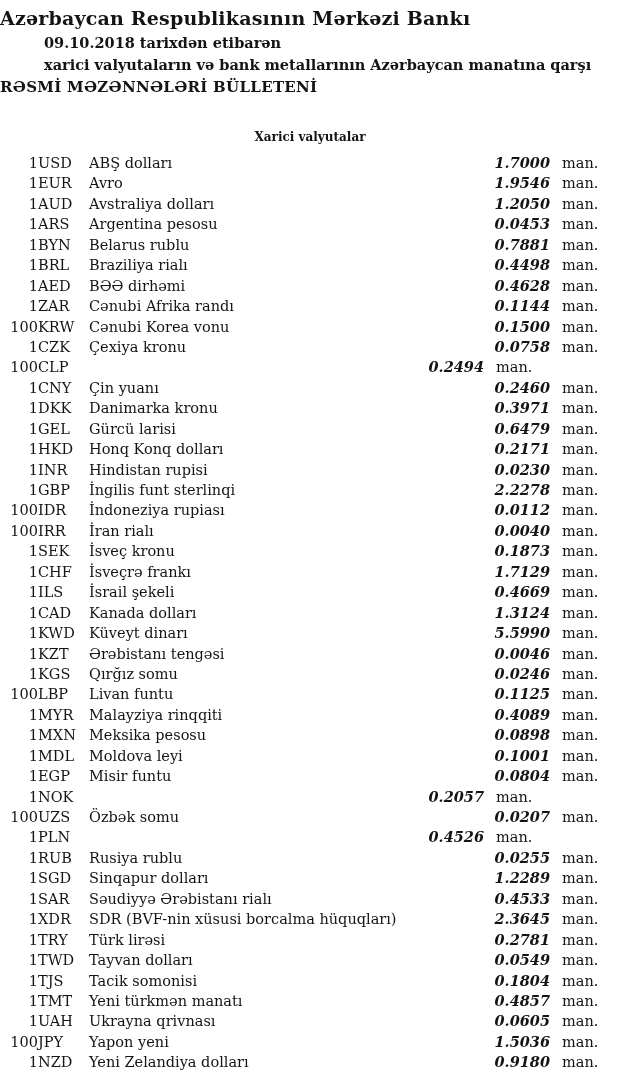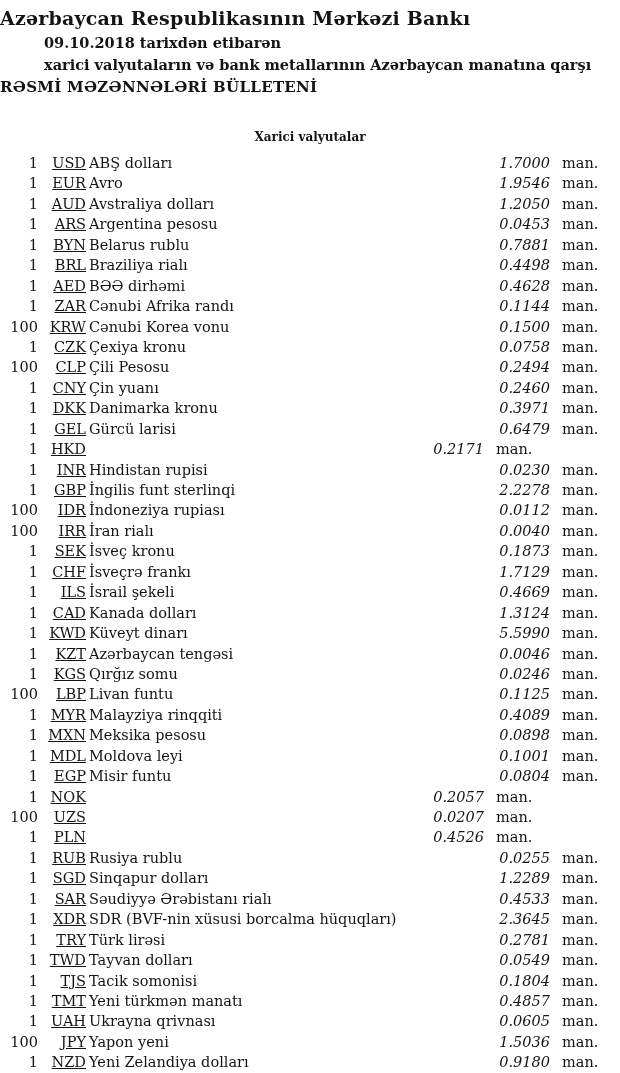--- a/index.html
+++ b/index.html
@@ -45,23 +45,23 @@
   .rate-row {
     display: grid;
     grid-template-columns: 38px 48px 1fr 66px 52px;
     height: 20.45px;
     align-items: baseline;
     font-size: 14.5px;
     line-height: 20.45px;
     white-space: nowrap;
   }
   .col-qty  { text-align: right; }
-  .col-code { text-align: right; text-decoration: underline; }
+  .col-code { text-align: left; }
   .col-name { padding-left: 3px; overflow: hidden; }
-  .col-rate { text-align: right; font-weight: normal; font-style: italic; }
+  .col-rate { text-align: right; font-weight: bold; font-style: italic; }
   .col-unit { padding-left: 12px; }
 </style>
 </head>
 <body>
 
 <div class="page">
 
   <div class="doc-header">
     <div class="bank-title">Azərbaycan Respublikasının Mərkəzi Bankı</div>
     <div class="date-line">09.10.2018 tarixdən etibarən</div>
@@ -149,21 +149,20 @@
         <span class="col-qty">1</span>
         <span class="col-code">CZK</span>
         <span class="col-name">Çexiya kronu</span>
         <span class="col-rate">0.0758</span>
         <span class="col-unit">man.</span>
       </div>
 
       <div class="rate-row">
         <span class="col-qty">100</span>
         <span class="col-code">CLP</span>
-        <span class="col-name">Çili Pesosu</span>
         <span class="col-rate">0.2494</span>
         <span class="col-unit">man.</span>
       </div>
 
       <div class="rate-row">
         <span class="col-qty">1</span>
         <span class="col-code">CNY</span>
         <span class="col-name">Çin yuanı</span>
         <span class="col-rate">0.2460</span>
         <span class="col-unit">man.</span>
@@ -181,20 +180,21 @@
         <span class="col-qty">1</span>
         <span class="col-code">GEL</span>
         <span class="col-name">Gürcü larisi</span>
         <span class="col-rate">0.6479</span>
         <span class="col-unit">man.</span>
       </div>
 
       <div class="rate-row">
         <span class="col-qty">1</span>
         <span class="col-code">HKD</span>
+        <span class="col-name">Honq Konq dolları</span>
         <span class="col-rate">0.2171</span>
         <span class="col-unit">man.</span>
       </div>
 
       <div class="rate-row">
         <span class="col-qty">1</span>
         <span class="col-code">INR</span>
         <span class="col-name">Hindistan rupisi</span>
         <span class="col-rate">0.0230</span>
         <span class="col-unit">man.</span>
@@ -260,21 +260,21 @@
         <span class="col-qty">1</span>
         <span class="col-code">KWD</span>
         <span class="col-name">Küveyt dinarı</span>
         <span class="col-rate">5.5990</span>
         <span class="col-unit">man.</span>
       </div>
 
       <div class="rate-row">
         <span class="col-qty">1</span>
         <span class="col-code">KZT</span>
-        <span class="col-name">Azərbaycan tengəsi</span>
+        <span class="col-name">Ərəbistanı tengəsi</span>
         <span class="col-rate">0.0046</span>
         <span class="col-unit">man.</span>
       </div>
 
       <div class="rate-row">
         <span class="col-qty">1</span>
         <span class="col-code">KGS</span>
         <span class="col-name">Qırğız somu</span>
         <span class="col-rate">0.0246</span>
         <span class="col-unit">man.</span>
@@ -323,20 +323,21 @@
       <div class="rate-row">
         <span class="col-qty">1</span>
         <span class="col-code">NOK</span>
         <span class="col-rate">0.2057</span>
         <span class="col-unit">man.</span>
       </div>
 
       <div class="rate-row">
         <span class="col-qty">100</span>
         <span class="col-code">UZS</span>
+        <span class="col-name">Özbək somu</span>
         <span class="col-rate">0.0207</span>
         <span class="col-unit">man.</span>
       </div>
 
       <div class="rate-row">
         <span class="col-qty">1</span>
         <span class="col-code">PLN</span>
         <span class="col-rate">0.4526</span>
         <span class="col-unit">man.</span>
       </div>

